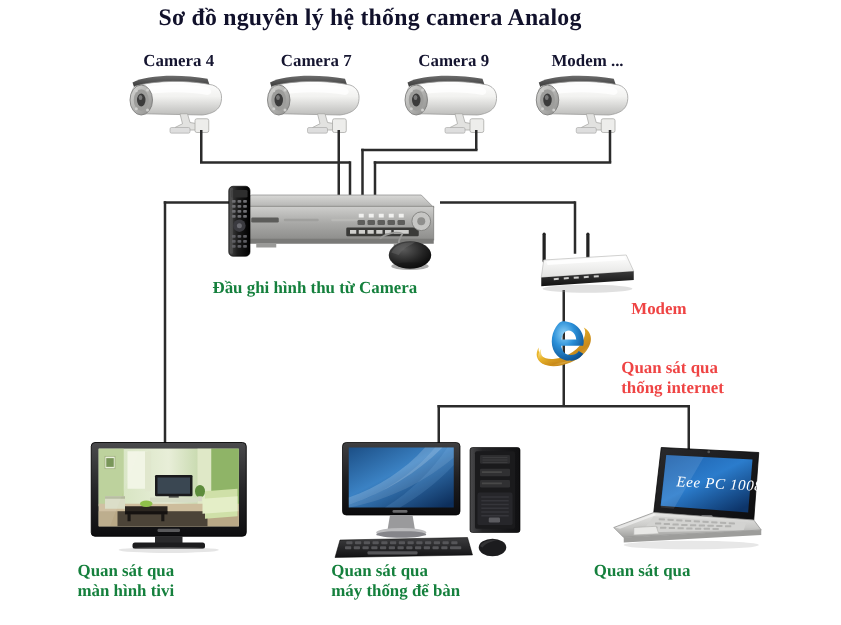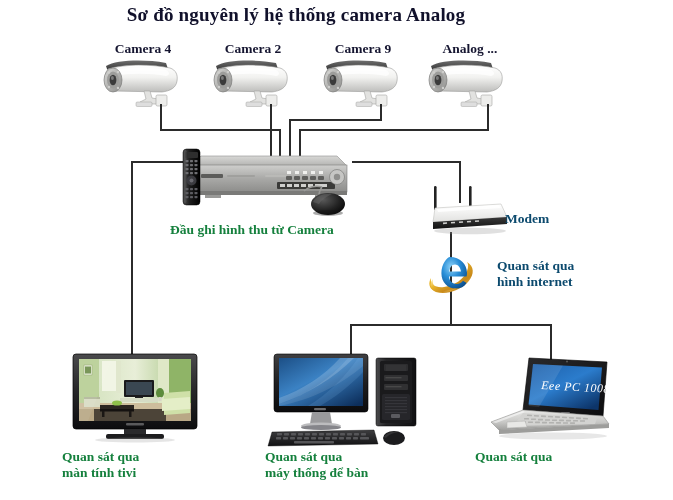--- a/index.html
+++ b/index.html
@@ -16,43 +16,43 @@
     font-size:19px;font-weight:bold;color:#11112b;letter-spacing:.2px;
   }
   .cam-label{
     position:absolute;width:110px;text-align:center;top:41px;
     font-size:13.5px;font-weight:bold;color:#151530;
   }
   .dev-label{
     position:absolute;font-size:13.5px;
     font-weight:bold;color:#15803d;line-height:16px;
   }
-  .dev-label.navy{color:#0c4a6e;}
+  .dev-label.navy{color:#ef4444;margin-top:28px;}
 
   
   .w{position:absolute;background:#2b2b2b;}
   .wh{height:1.6px;}
   .wv{width:1.6px;}
 
   
   .dev{position:absolute;}
 
   svg{display:block;overflow:visible;}
 </style>
 </head>
 <body>
 
 <div id="stage">
 
   <div class="title">Sơ đồ nguyên lý hệ thống camera Analog</div>
 
   <div class="cam-label" style="left:88px;">Camera 4</div>
-  <div class="cam-label" style="left:198px;">Camera 2</div>
+  <div class="cam-label" style="left:198px;">Camera 7</div>
   <div class="cam-label" style="left:308px;">Camera 9</div>
-  <div class="cam-label" style="left:415px;">Analog ...</div>
+  <div class="cam-label" style="left:415px;">Modem ...</div>
 
   <div class="dev" style="left:100px;top:57px;">
     <svg width="86" height="52" viewBox="0 0 86 52">
       <defs>
         <linearGradient id="camBody" x1="0" y1="0" x2="0" y2="1">
           <stop offset="0" stop-color="#ffffff"></stop>
             <stop offset=".45" stop-color="#f2f2f0"></stop>
           <stop offset="1" stop-color="#bdbdbb"></stop>
         </linearGradient>
         <linearGradient id="camShade" x1="0" y1="0" x2="0" y2="1">
@@ -341,21 +341,21 @@
 
       <path d="M40 10 C47 14,48 22,41 30 C33 39,16 44,7 39 C2 36,1 31,4 26 C3 33,9 36,17 35 C27 34,37 27,40 19 C41.6 15,41.5 12,40 10 Z" fill="url(#ieg)"></path>
 
       <path d="M23 5 C33 5,40 12,40 21 C40 22.4,39.8 23.6,39.5 24.6 L22 24.6 C22.4 29.4,25.6 32,29.6 32 C32.6 32,34.8 30.8,36 28.8 L39.6 31 C37.2 34.6,33.6 36.6,29 36.6 C20.6 36.6,14.4 30.2,14.4 21.2 C14.4 12.2,20.2 5,23 5 Z M22.2 19.6 L34 19.6 C33.6 15.2,30.8 12.4,28 12.4 C25 12.4,22.8 15.2,22.2 19.6 Z" fill="url(#ieb)"></path>
 
       <path d="M6 27 C2 32,3 37,8 39 C14 41.6,23 40,30 36 C24 38.2,16 38.6,11 36.4 C6.6 34.4,5 31,6 27 Z" fill="url(#ieg)" opacity=".95"></path>
     </svg>
   </div>
   <div class="dev-label navy" style="left:497px;top:258px;width:140px;text-align:left;">
     <div>Quan sát qua</div>
-    <div>hình internet</div>
+    <div>thống internet</div>
   </div>
 
   <div class="dev" style="left:72px;top:353px;">
     <svg width="126" height="90" viewBox="0 0 126 90">
       <defs>
         <linearGradient id="tvBez" x1="0" y1="0" x2="0" y2="1">
           <stop offset="0" stop-color="#4a4a4c"></stop>
             <stop offset=".5" stop-color="#262628"></stop>
           <stop offset="1" stop-color="#0d0d0f"></stop>
         </linearGradient>
@@ -413,21 +413,21 @@
 
       <rect x="54" y="70" width="18" height="2.6" rx="1" fill="#5a5a5c"></rect>
 
       <rect x="52" y="76" width="22" height="6" fill="#2a2a2c"></rect>
       <rect x="34" y="81" width="58" height="5" rx="2" fill="#1c1c1e"></rect>
       <ellipse cx="63" cy="87" rx="40" ry="2.4" fill="#aaa" opacity=".3"></ellipse>
     </svg>
   </div>
   <div class="dev-label" style="left:62px;top:449px;width:150px;">
     <div>Quan sát qua</div>
-    <div>màn tính tivi</div>
+    <div>màn hình tivi</div>
   </div>
 
   <div class="dev" style="left:268px;top:352px;">
     <svg width="155" height="95" viewBox="0 0 155 95">
       <defs>
         <linearGradient id="monBez" x1="0" y1="0" x2="0" y2="1">
           <stop offset="0" stop-color="#3f3f41"></stop>
             <stop offset=".5" stop-color="#1e1e20"></stop>
           <stop offset="1" stop-color="#0b0b0d"></stop>
         </linearGradient>

